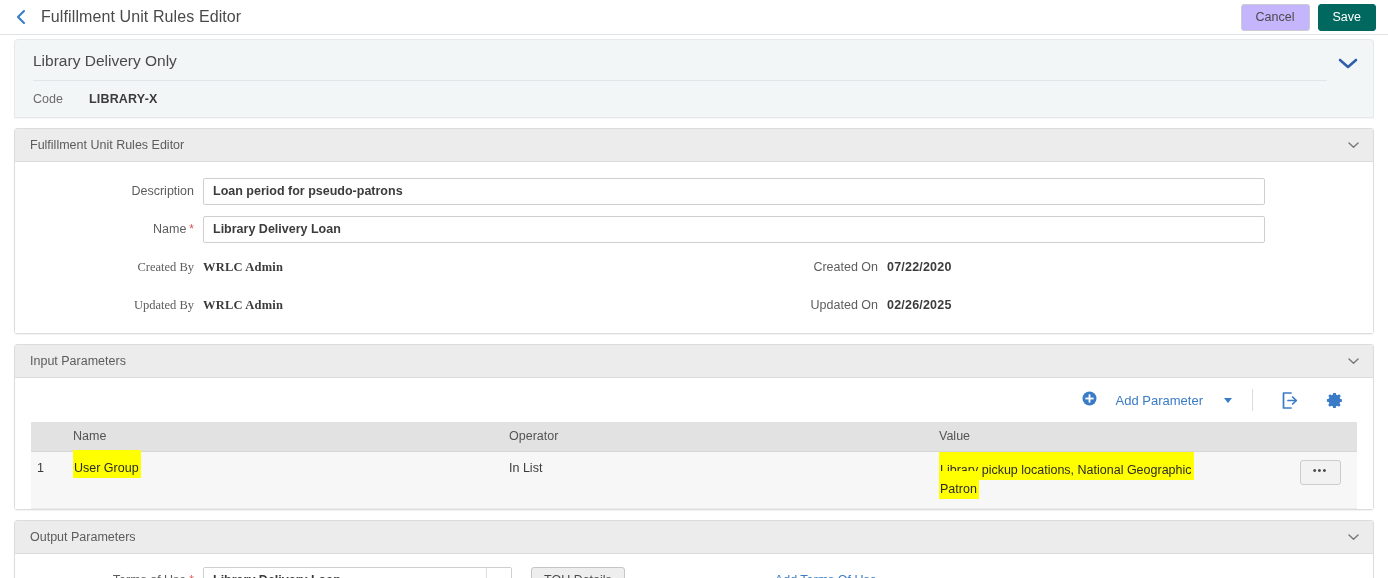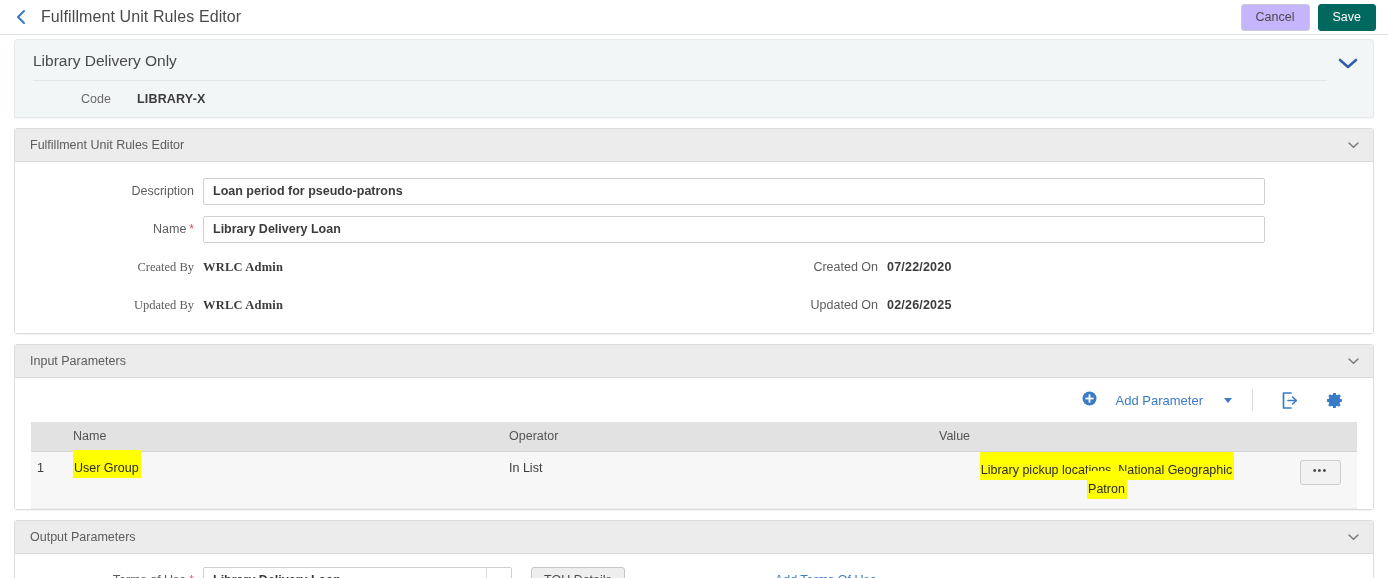--- a/index.html
+++ b/index.html
@@ -84,21 +84,20 @@
     color: #4a4a4a;
     padding-bottom: 10px;
     border-bottom: 1px solid #dfe5e8;
     margin-right: 28px;
   }
   .record-meta {
     display: flex;
     align-items: center;
     padding-top: 11px;
     font-size: 12.5px;
-    margin-left: 48px;
   }
   .record-meta .lbl { color: #6b6b6b; margin-right: 26px; }
   .record-meta .val { color: #3c3c3c; font-weight: bold; letter-spacing: .2px; }
   .header-chevron {
     position: absolute;
     right: 14px; top: 16px;
     cursor: pointer;
     line-height: 0;
   }
 
@@ -248,21 +247,21 @@
   .c-op { width: 430px; }
   .c-val { width: auto; }
   .c-act { width: 74px; text-align: center; }
   .hl {
     background: #ffff00;
     color: #2b2b2b;
     padding: 11px 2px 3px 1px;
     box-decoration-break: clone;
     -webkit-box-decoration-break: clone;
   }
-  .val-line { line-height: 19px; text-align: center; }
+  .val-line { line-height: 19px; }
   .ellipsis-btn {
     display: inline-flex;
     align-items: center;
     justify-content: center;
     width: 41px; height: 25px;
     background: #f2f2f2;
     border: 1px solid #cccccc;
     border-radius: 3px;
     cursor: pointer;
     letter-spacing: 1px;

